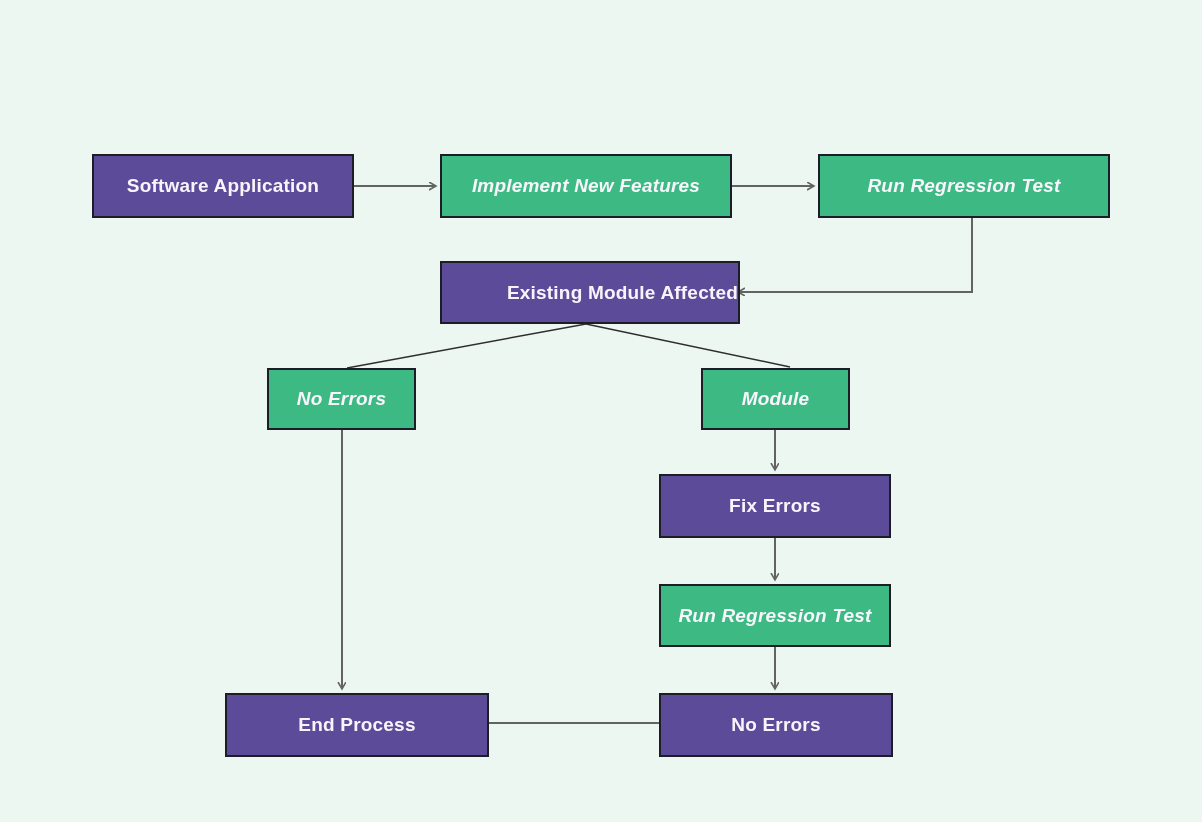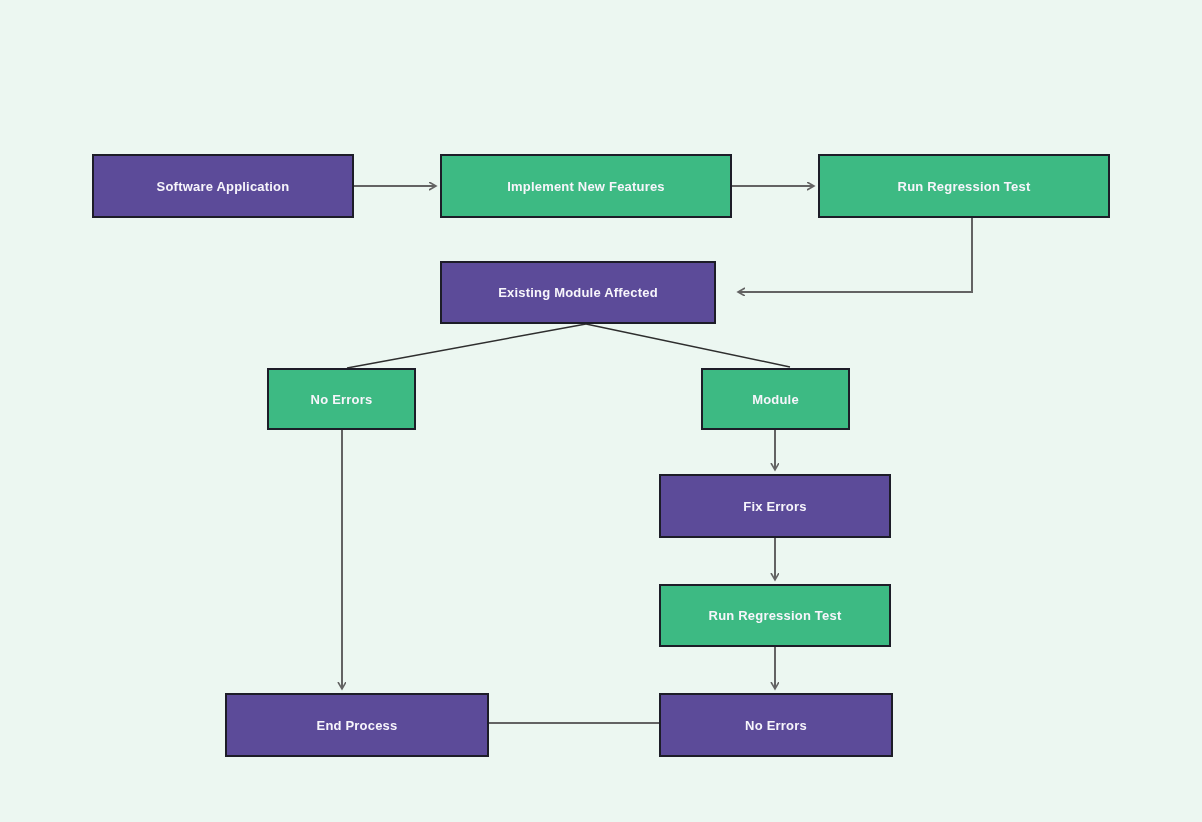--- a/index.html
+++ b/index.html
@@ -43,27 +43,27 @@
     stroke-width: 1.5;
   }
   .node{
     position: absolute;
     box-sizing: border-box;
     display: flex;
     align-items: center;
     justify-content: center;
     border: 2px solid var(--boxborder, #1d1d28);
     color: var(--boxtext, #f7f5fb);
-    font-size: 13px;
+    font-size: 19px;
     font-weight: 700;
     text-align: center;
     letter-spacing: 0.2px;
   }
   .node.purple{ background: var(--purple, #5c4b99); }
-  .node.green{ background: var(--green, #3dba83); }
+  .node.green{ background: var(--green, #3dba83); font-style: italic; }
 </style>
 </head>
 <body>
 
 <div class="canvas">
 
   <svg class="edges-svg" viewBox="0 0 1202 822" xmlns="http://www.w3.org/2000/svg">
     <defs>
       <marker id="arrowhead" markerWidth="10" markerHeight="10" refX="7" refY="4" orient="auto" markerUnits="userSpaceOnUse">
         <path id="arrowhead-path" d="M0,0 L7,4 L0,8" fill="none" stroke="#636363" stroke-width="1.6"></path>
@@ -86,21 +86,21 @@
   <div id="nodes-layer">
       <div class="node purple" style="left: 92px; top: 154px; width: 262px; height: 64px;">
         <span>Software Application</span>
       </div>
       <div class="node green" style="left: 440px; top: 154px; width: 292px; height: 64px;">
         <span>Implement New Features</span>
       </div>
       <div class="node green" style="left: 818px; top: 154px; width: 292px; height: 64px;">
         <span>Run Regression Test</span>
       </div>
-      <div class="node purple" style="left: 440px; top: 261px; width: 276px; height: 63px;">
+      <div class="node purple" style="left: 440px; top: 261px; width: 300px; height: 63px; justify-content: flex-end;">
         <span>Existing Module Affected</span>
       </div>
       <div class="node green" style="left: 267px; top: 368px; width: 149px; height: 62px;">
         <span>No Errors</span>
       </div>
       <div class="node green" style="left: 701px; top: 368px; width: 149px; height: 62px;">
         <span>Module</span>
       </div>
       <div class="node purple" style="left: 659px; top: 474px; width: 232px; height: 64px;">
         <span>Fix Errors</span>

